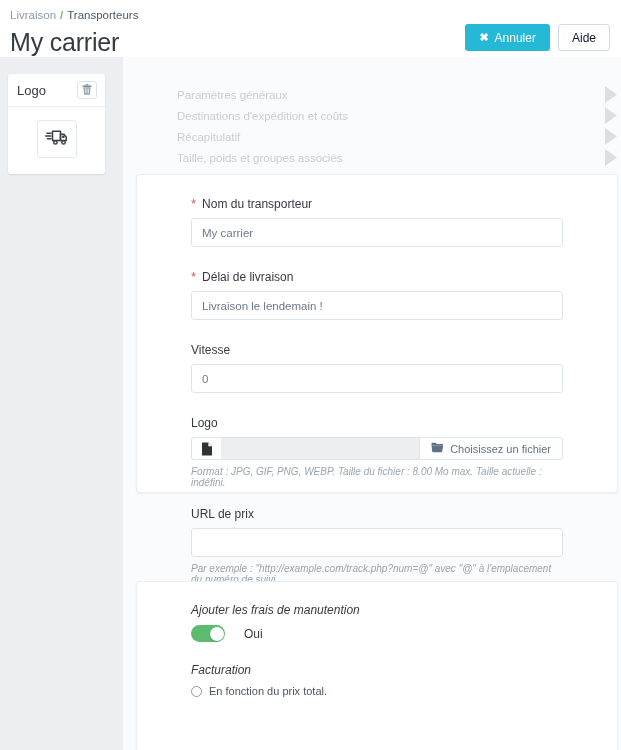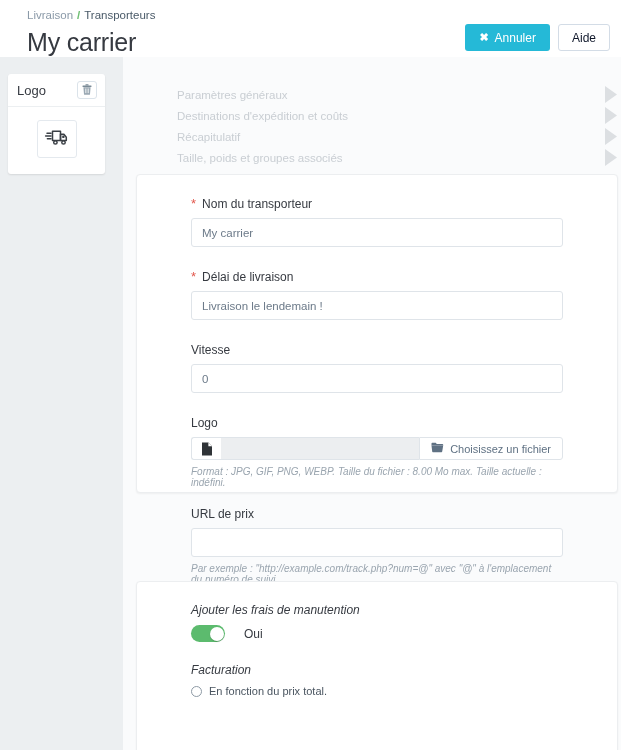--- a/index.html
+++ b/index.html
@@ -15,21 +15,21 @@
 
   
   .top-stray {
     position: absolute; left: 248px; top: -14px;
     width: 268px; height: 20px;
     border: 1px solid #dde4ea; border-radius: 12px;
     background: #fff;
   }
 
   
-  .header { position: relative; padding: 8px 0 0 10px; height: 57px; background:#fff;margin-left:17px; }
+  .header { position: relative; padding: 8px 0 0 10px; height: 57px; background:#fff; }
   .breadcrumb { font-size: 11.5px; color: #8b9aa8; line-height: 14px; }
   .breadcrumb .crumb-link { color: #8b9aa8; }
   .breadcrumb .crumb-sep { color: #6fbf73; margin: 0 4px; font-weight: 700; }
   .breadcrumb .crumb-current { color: #4a5a68; }
   .page-title {
     font-size: 25px; font-weight: 400; color: #363a41;
     margin-top: 6px; letter-spacing: -0.2px; line-height: 29px;
   }
   .header-actions { position: absolute; right: 11px; top: 24px; display:flex; gap: 8px; align-items: center; }
   .btn-cancel {

